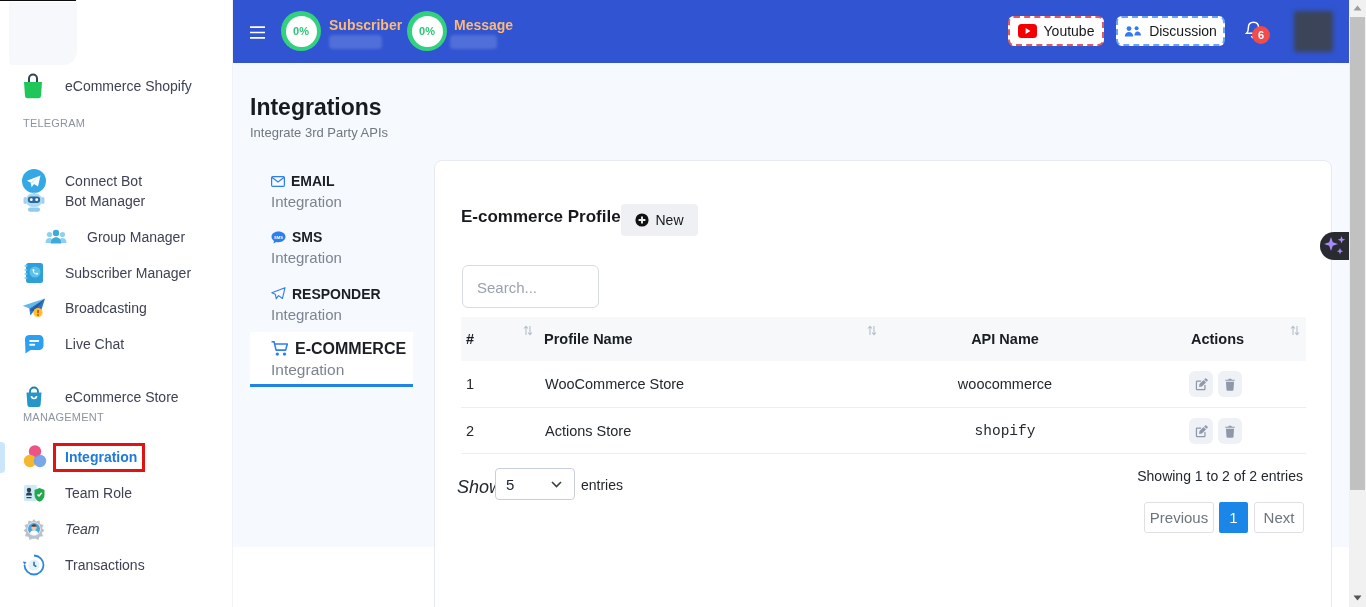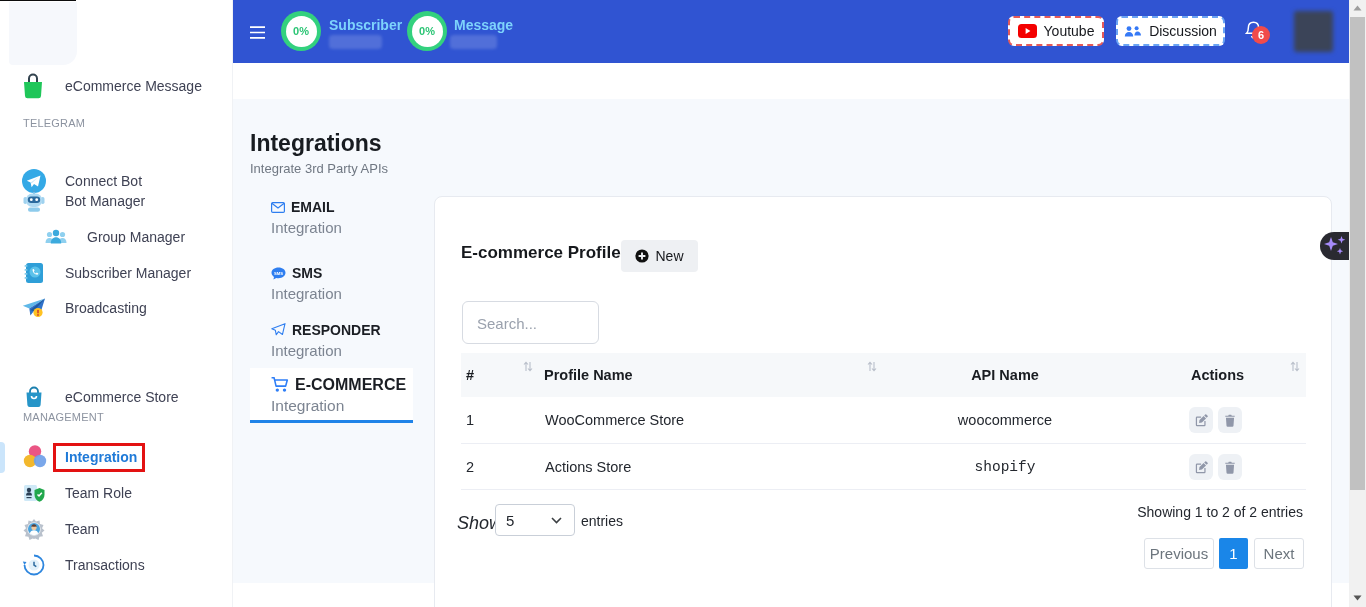--- a/index.html
+++ b/index.html
@@ -15,27 +15,27 @@
 .sideitem .ic { position:absolute; left:22px; top:50%; transform:translateY(-50%); width:24px; height:24px; }
 .sideitem .lb { position:absolute; left:65px; top:50%; transform:translateY(-50%); font-size:14px; color:#3f4254; white-space:nowrap; }
 .sechead { position:absolute; left:23px; font-size:11px; color:#8c93a0; letter-spacing:.2px; }
 #redbox { left:53px; top:443px; width:92px; height:29px; border:3px solid #e31212; }
 #actpill { left:0; top:442px; width:5px; height:31px; background:#cbe5fb; border-radius:0 4px 4px 0; }
 
 
 #topbar { left:233px; top:0; width:1116px; height:63px; background:#3054d2; }
 .ring { position:absolute; top:11px; width:40px; height:40px; border-radius:50%; background:#33d17e; }
 .ring .inner { position:absolute; left:4.5px; top:4.5px; width:31px; height:31px; border-radius:50%; background:#fff; display:flex; align-items:center; justify-content:center; font-size:11px; font-weight:bold; color:#2cc575; }
-.toplabel { position:absolute; top:17px; font-size:14px; font-weight:bold; color:#7dd3fc; }
+.toplabel { position:absolute; top:17px; font-size:14px; font-weight:bold; color:#fdba74; }
 .toppill { position:absolute; top:35px; height:14px; background:rgba(255,255,255,.16); border-radius:4px; filter:blur(1.5px); }
 .topbtn { position:absolute; top:16px; height:30px; background:#fff; border-radius:6px; display:flex; align-items:center; justify-content:center; gap:7px; font-size:14px; color:#16181d; }
 #avatar { left:1061px; top:11px; width:39px; height:41px; background:#3b4458; filter:blur(2.2px); border-radius:3px; }
 
 
-#content { left:233px; top:63px; width:1116px; height:484px; background:#f6f9fd;margin-top:36px; }
+#content { left:233px; top:63px; width:1116px; height:484px; background:#f6f9fd; }
 h1.pgtitle { position:absolute; left:17px; top:31px; font-size:23px; font-weight:bold; color:#181c21; }
 .pgsub { position:absolute; left:17px; top:62px; font-size:13px; color:#6f7782; }
 
 .navblk { position:absolute; left:38px; width:180px; }
 .navblk .tt { font-size:14px; font-weight:bold; color:#1b1e24; display:flex; align-items:center; gap:6px; white-space:nowrap; }
 .navblk .sb { font-size:15px; color:#7c8491; margin-top:4px; }
 .navblk.act .tt { font-size:16px; }
 .navblk.act .sb { font-size:15.5px; margin-top:3px; }
 #navactivebg { left:17px; top:269px; width:163px; height:52px; background:#fff; }
 #navunderline { left:17px; top:321px; width:163px; height:3px; background:#1f83e8; }
@@ -72,21 +72,21 @@
 <body>
 <div id="stage">
 
   <div id="content" class="abs">
     <h1 class="pgtitle">Integrations</h1>
     <div class="pgsub">Integrate 3rd Party APIs</div>
 
     <div id="navactivebg" class="abs"></div>
     <div id="navunderline" class="abs"></div>
 
-    <div class="navblk" style="top:100px;">
+    <div class="navblk" style="top:110px;">
       <div class="tt"><svg width="14" height="11" viewBox="0 0 14 11">
             <rect x="0.6" y="0.6" width="12.8" height="9.8" rx="1.2" fill="none" stroke="#2e7ef0" stroke-width="1.2"></rect>
             <path d="M0.8 1.2 L7 6 L13.2 1.2" fill="none" stroke="#2e7ef0" stroke-width="1.2"></path>
           </svg>EMAIL</div>
       <div class="sb">Integration</div>
     </div>
     <div class="navblk" style="top:166px;">
       <div class="tt"><svg width="15" height="13" viewBox="0 0 15 13">
             <path d="M7.5 0.5 C3.4 0.5 0.5 2.9 0.5 5.8 C0.5 7.5 1.5 9 3 10 L2.4 12.5 L5.3 11 C6 11.1 6.7 11.2 7.5 11.2 C11.6 11.2 14.5 8.7 14.5 5.8 C14.5 2.9 11.6 0.5 7.5 0.5 Z" fill="#2e7ef0"></path>
             <text x="7.5" y="7.6" font-size="4.2" font-weight="bold" fill="#fff" text-anchor="middle" font-family="Liberation Sans">SMS</text>
@@ -233,21 +233,21 @@
 
   <div id="sidebar" class="abs">
     <div class="blob abs"></div>
     <div class="blackbar abs"></div>
 
     <div class="sideitem" style="top:68px;">
       <svg class="ic" style="width:22px;height:27px;" viewBox="0 0 22 27">
           <path d="M7 11 V6 a4 4 0 0 1 8 0 V11" fill="none" stroke="#33434f" stroke-width="2"></path>
           <path d="M2 9.5 H20 L19 23.5 a2.4 2.4 0 0 1-2.4 2.2 H5.4 A2.4 2.4 0 0 1 3 23.5 Z" fill="#1fc659"></path>
         </svg>
-      <span class="lb">eCommerce Message</span>
+      <span class="lb">eCommerce Shopify</span>
     </div>
     <div class="sechead" style="top:117px;">TELEGRAM</div>
 
     <div class="sideitem" style="top:163px;">
       <svg class="ic" viewBox="0 0 24 24">
           <circle cx="12" cy="12" r="12" fill="#34a9e6"></circle>
           <path d="M18.5 6.5 L4.8 11.8 L8.6 13.4 L9.6 18.2 L12 14.9 L16 17.6 Z" fill="#fff"></path>
           <path d="M8.6 13.4 L16.2 8.2 L9.6 14.6 Z" fill="#cfe8f7"></path>
         </svg>
       <span class="lb">Connect Bot</span>
@@ -293,20 +293,28 @@
       <svg class="ic" viewBox="0 0 24 24">
           <path d="M23 2.5 L0.8 9.8 L7.3 12.6 Z" fill="#5fb8e8"></path>
           <path d="M23 2.5 L7.3 12.6 L8.4 19.5 L11.7 15.2 L17.8 19 Z" fill="#2f72c9"></path>
           <path d="M23 2.5 L8.4 13.9 L11.7 15.2 Z" fill="#1d5a9e"></path>
           <circle cx="16" cy="16.5" r="4.6" fill="#ffc222"></circle>
           <rect x="15.2" y="13.8" width="1.6" height="3.8" rx="0.8" fill="#d2442c"></rect>
           <circle cx="16" cy="19" r="0.9" fill="#d2442c"></circle>
         </svg>
       <span class="lb">Broadcasting</span>
     </div>
+    <div class="sideitem" style="top:326px;">
+      <svg class="ic" viewBox="0 0 24 24">
+          <path d="M7 3 H17 A4.5 4.5 0 0 1 21.5 7.5 V13.5 A4.5 4.5 0 0 1 17 18 H8.5 L3.5 21.5 L3 7.5 A4.5 4.5 0 0 1 7 3 Z" fill="#2b9ff0"></path>
+          <rect x="7.2" y="8" width="10" height="1.9" rx="0.95" fill="#fff"></rect>
+          <rect x="7.2" y="11.8" width="6" height="1.9" rx="0.95" fill="#fff"></rect>
+        </svg>
+      <span class="lb">Live Chat</span>
+    </div>
     <div class="sideitem" style="top:379px;">
       <svg class="ic" viewBox="0 0 24 24">
           <path d="M8 9.5 V6.5 a4 4 0 0 1 8 0 V9.5" fill="none" stroke="#1a7fae" stroke-width="1.8"></path>
           <path d="M4.5 7.5 H19.5 L18.6 20 a2.2 2.2 0 0 1-2.2 2 H7.6 A2.2 2.2 0 0 1 5.4 20 Z" fill="#2695c8"></path>
           <path d="M9.5 11 a2.5 2.5 0 0 0 5 0" fill="none" stroke="#fff" stroke-width="1.6"></path>
         </svg>
       <span class="lb">eCommerce Store</span>
     </div>
     <div class="sechead" style="top:411px;">MANAGEMENT</div>
 
@@ -324,21 +332,21 @@
       <svg class="ic" viewBox="0 0 24 24">
           <rect x="2" y="4" width="13" height="16" rx="1.5" fill="#cfe9f7"></rect>
           <circle cx="7" cy="9" r="2.2" fill="#2b3f55"></circle>
           <path d="M4 14.5 C4 12.3 5.3 11.2 7 11.2 C8.7 11.2 10 12.3 10 14.5 Z" fill="#2b3f55"></path>
           <rect x="4.5" y="16" width="5" height="1.2" fill="#2b3f55"></rect>
           <path d="M17.5 7 L22.5 9 V13.5 C22.5 17 20.5 19.6 17.5 20.8 C14.5 19.6 12.5 17 12.5 13.5 V9 Z" fill="#21a74c"></path>
           <path d="M15.5 13.5 L17 15 L19.8 11.8" stroke="#fff" stroke-width="1.5" fill="none"></path>
         </svg>
       <span class="lb">Team Role</span>
     </div>
-    <div class="sideitem" style="top:511px;">
+    <div class="sideitem" style="top:511px;font-style:italic;">
       <svg class="ic" viewBox="0 0 24 24">
           <path d="M12 2 L14 4.5 L17.5 3.5 L18 7 L21.5 8 L20 11.2 L22.5 13.5 L19.8 15.8 L21 19.2 L17.5 19.8 L16.5 23 L13.3 21.5 L12 22 L10.7 21.5 L7.5 23 L6.5 19.8 L3 19.2 L4.2 15.8 L1.5 13.5 L4 11.2 L2.5 8 L6 7 L6.5 3.5 L10 4.5 Z" fill="#b9c1cc"></path>
           <circle cx="12" cy="12" r="6.8" fill="#e8edf2"></circle>
           <circle cx="12" cy="12" r="6" fill="#4ba3dd"></circle>
           <circle cx="12" cy="10.5" r="2.6" fill="#f0c9a0"></circle>
           <path d="M9.3 10 C9.3 8.3 10.4 7.2 12 7.2 C13.6 7.2 14.7 8.3 14.7 10 L14 9.4 C13.2 9.9 10.8 9.9 10 9.4 Z" fill="#5d4037"></path>
           <path d="M7.8 16.5 C8.3 14.3 10 13.3 12 13.3 C14 13.3 15.7 14.3 16.2 16.5 C15 17.6 13.6 18 12 18 C10.4 18 9 17.6 7.8 16.5 Z" fill="#fff"></path>
         </svg>
       <span class="lb">Team</span>
     </div>

